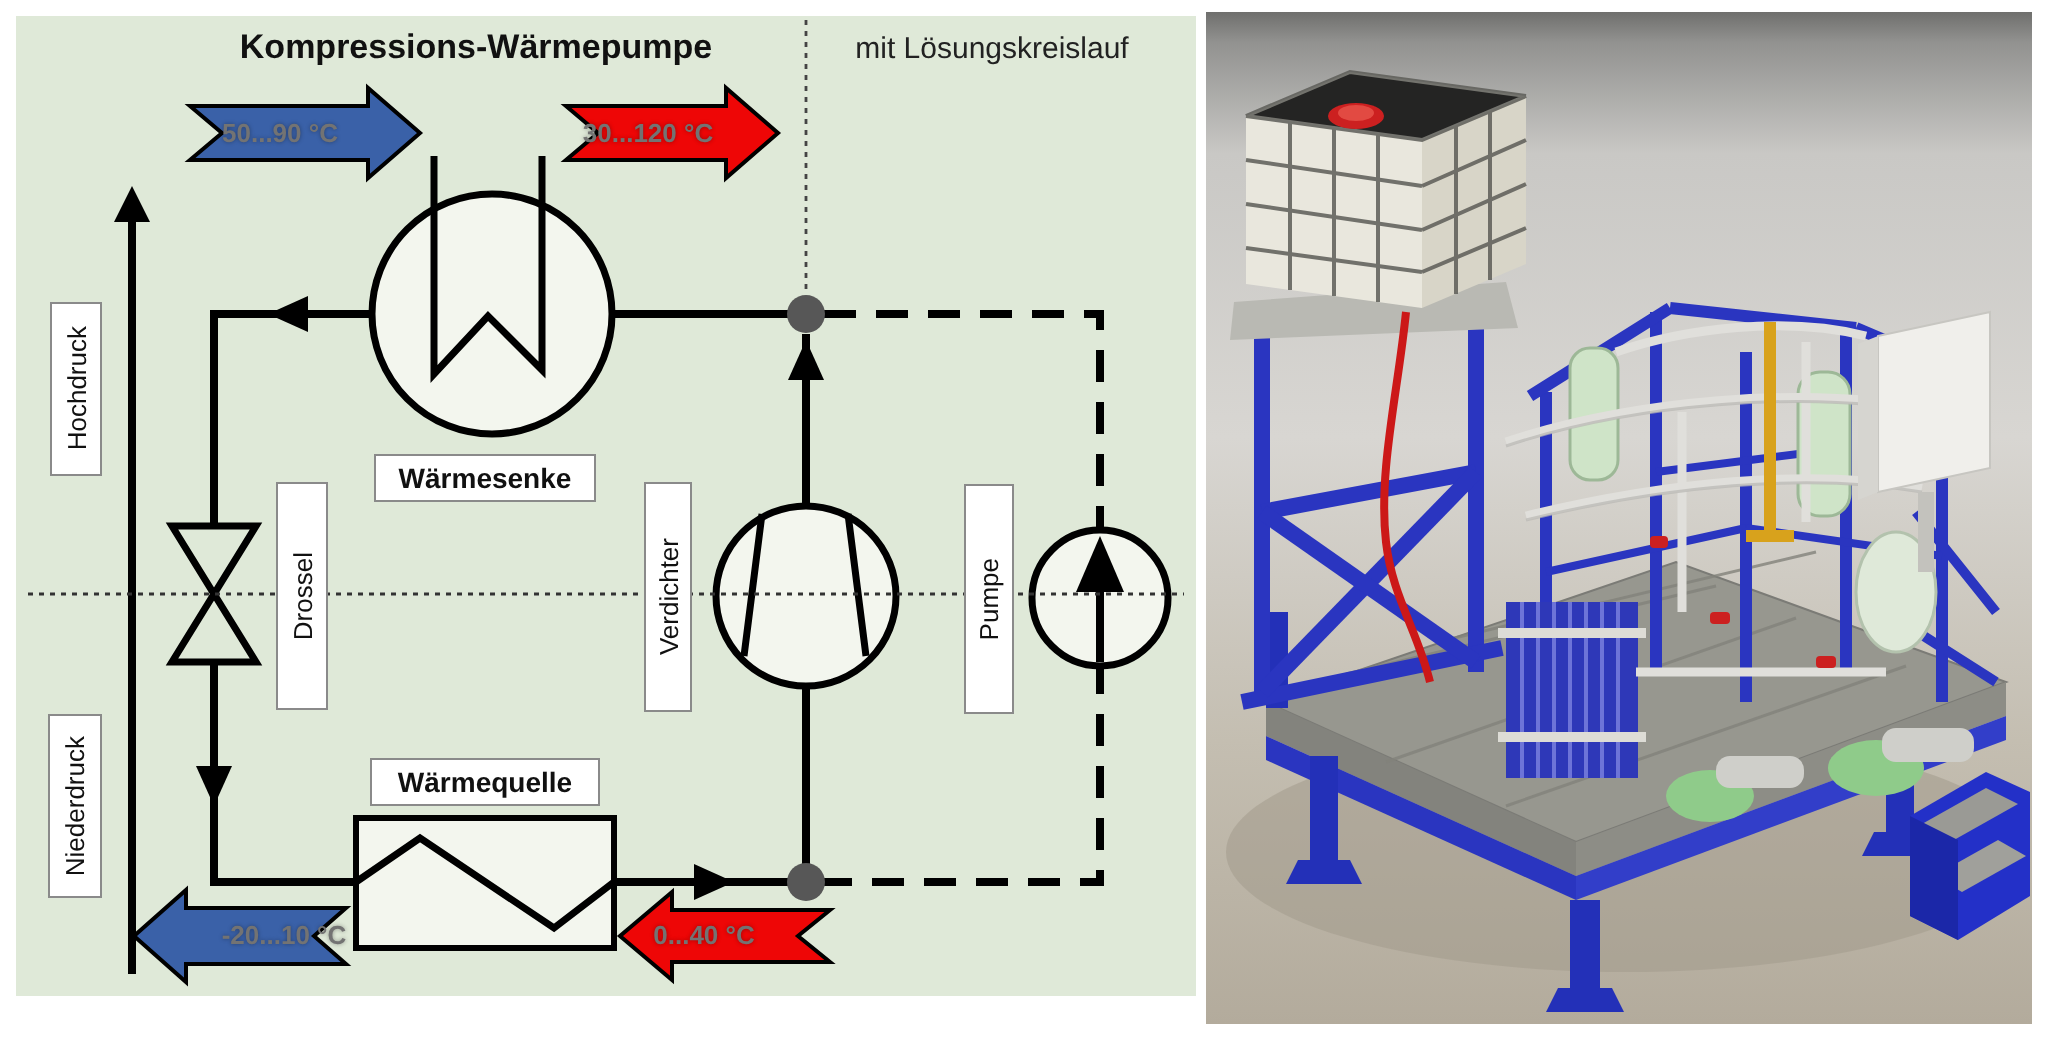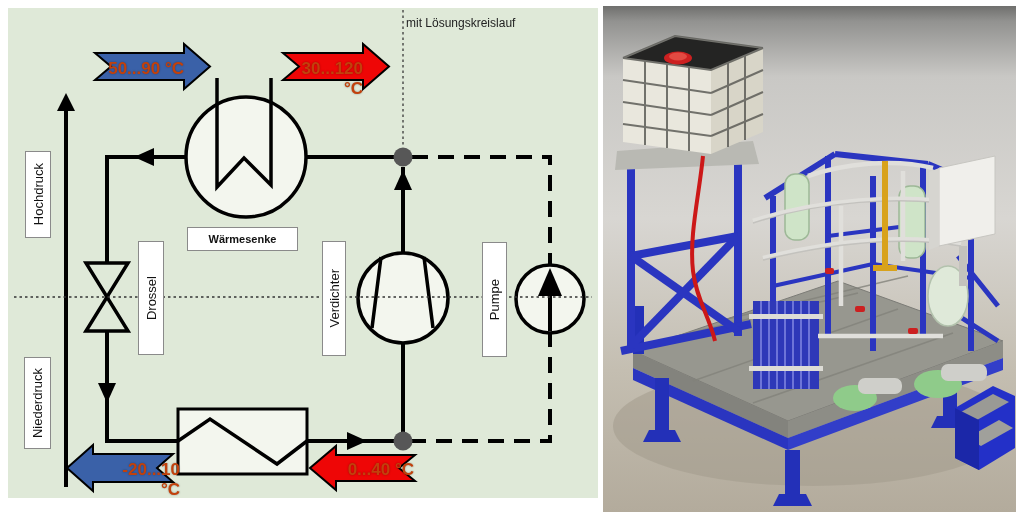--- a/index.html
+++ b/index.html
@@ -2,27 +2,27 @@
 <html><head>
 <meta charset="utf-8">
 <style>
   html,body{margin:0;padding:0;background:#ffffff;}
   #stage{position:relative;width:1024px;height:519px;background:#ffffff;overflow:hidden;
          font-family:"Liberation Sans", sans-serif;}
   
   #schematic{position:absolute;left:8px;top:8px;width:590px;height:490px;background:#dfe9d8;}
   #schematic svg{position:absolute;left:0;top:0;}
   .ttl{position:absolute;top:6px;font-weight:bold;font-size:17px;color:#111;text-align:center;}
-  .subttl{position:absolute;top:8px;font-size:12px;color:#222;font-weight:normal;}
+  .subttl{position:absolute;top:8px;font-size:15px;color:#222;text-align:center;font-weight:normal;}
   .labelbox{position:absolute;background:#ffffff;border:1px solid #8a8a8a;display:flex;
             align-items:center;justify-content:center;color:#111;box-sizing:border-box;}
-  .hlabel{font-weight:bold;font-size:11px;}
+  .hlabel{font-weight:bold;font-size:14px;}
   .vlabel span{writing-mode:vertical-rl;transform:rotate(180deg);white-space:nowrap;
                font-size:13px;color:#111;}
-  .arrowtxt{position:absolute;color:#c2410c;font-size:17px;font-weight:600;text-align:right;
+  .arrowtxt{position:absolute;color:#737373;font-size:13px;font-weight:600;text-align:center;
             text-shadow:0 0 2px rgba(0,0,0,.35);}
   
   #render{position:absolute;left:603px;top:6px;width:413px;height:506px;}
 </style>
 </head>
 <body>
 
 <div id="stage">
 
   <div id="schematic">
@@ -84,29 +84,33 @@
       <path d="M395,2 V138" stroke="#444" stroke-width="1.4" stroke-dasharray="2.5 3" fill="none"></path>
 
       <g stroke="#000" stroke-width="2" stroke-linejoin="miter">
         <polygon points="87,45 176,45 176,36 202,58.5 176,81 176,72 87,72 103,58.5" fill="#3a61a8"></polygon>
         <polygon points="275,45 355,45 355,36 381,58.5 355,81 355,72 275,72 291,58.5" fill="#ee0606"></polygon>
         <polygon points="165,446 85,446 85,437 59,460 85,483 85,474 165,474 149,460" fill="#3a61a8"></polygon>
         <polygon points="407,447 328,447 328,438 302,460 328,482 328,473 407,473 391,460" fill="#ee0606"></polygon>
       </g>
     </svg>
 
+    <div class="ttl" style="left:95px;width:270px;">Kompressions-Wärmepumpe</div>
     <div class="subttl" style="left:398px;width:180px;">mit Lösungskreislauf</div>
 
     <div class="arrowtxt" style="left:88px;top:51px;width:88px;">50...90 °C</div>
     <div class="arrowtxt" style="left:277px;top:51px;width:78px;">30...120 °C</div>
     <div class="arrowtxt" style="left:80px;top:452px;width:76px;margin-left:16px;">-20...10 °C</div>
-    <div class="arrowtxt" style="left:334px;top:452px;width:72px;">0...40 °C</div>
+    <div class="arrowtxt" style="left:308px;top:452px;width:72px;">0...40 °C</div>
 
     <div class="labelbox hlabel" style="left:179px;top:219px;width:111px;height:24px;">
       <span>Wärmesenke</span>
+    </div>
+    <div class="labelbox hlabel" style="left:177px;top:371px;width:115px;height:24px;">
+      <span>Wärmequelle</span>
     </div>
     <div class="labelbox vlabel" style="left:130px;top:233px;width:26px;height:114px;">
       <span>Drossel</span>
     </div>
     <div class="labelbox vlabel" style="left:314px;top:233px;width:24px;height:115px;">
       <span>Verdichter</span>
     </div>
     <div class="labelbox vlabel" style="left:474px;top:234px;width:25px;height:115px;">
       <span>Pumpe</span>
     </div>

